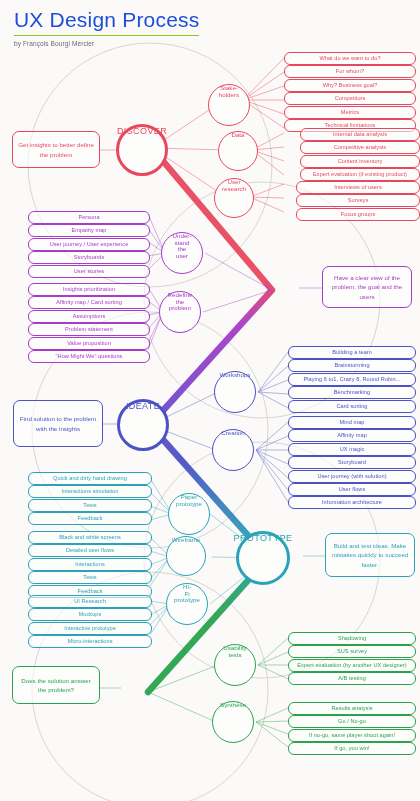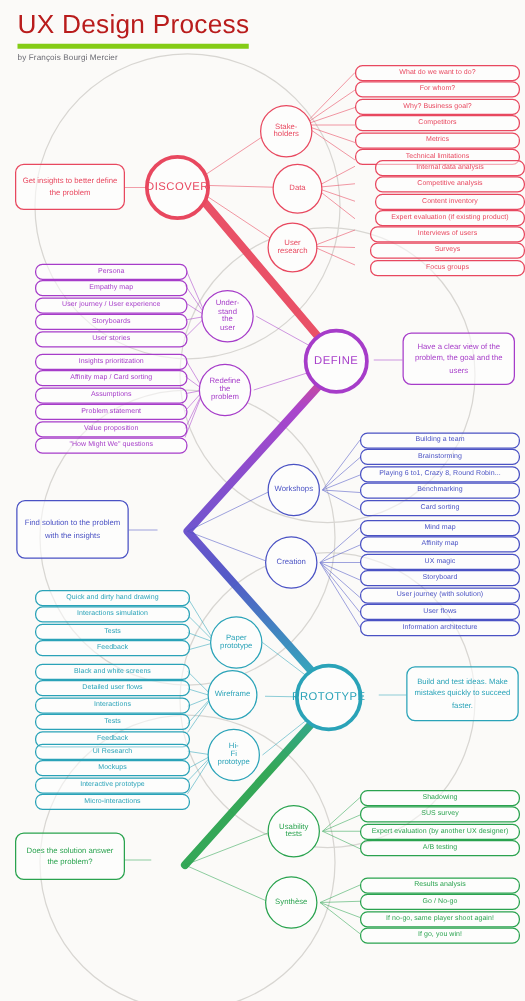--- a/index.html
+++ b/index.html
@@ -10,40 +10,40 @@
     overflow:hidden;
     position:relative;
   }
   #stage{position:absolute;inset:0;width:420px;height:801px;}
   #bg-svg{position:absolute;left:0;top:0;width:420px;height:801px;}
   .layer{position:absolute;left:0;top:0;width:420px;height:801px;}
 
   
   .header{position:absolute;left:14px;top:8px;width:250px;}
   .title{
-    font-size:21px;font-weight:400;color:#b91c1c;letter-spacing:.2px;
-    padding-bottom:3px;border-bottom:4px solid #84cc16;display:inline-block;
+    font-size:21px;font-weight:400;color:#1d4ed8;letter-spacing:.2px;
+    padding-bottom:3px;border-bottom:1px solid #84cc16;display:inline-block;
     line-height:1.15;
   }
   .byline{font-size:6.5px;color:#6a6a72;margin-top:4px;letter-spacing:.1px;}
 
   
   .pill{
     position:absolute;height:11px;line-height:11px;
     border-radius:6px;border:0.8px solid currentColor;
     font-size:5.6px;text-align:center;white-space:nowrap;
     background:rgba(255,255,255,.55);
     letter-spacing:.05px;
     overflow:hidden;
   }
 
   
   .node{
     position:absolute;border-radius:50%;
-    display:flex;align-items:center;justify-content:center;
+    display:flex;align-items:flex-start;justify-content:center;
     text-align:center;background:#fdfdfc;
     box-sizing:border-box;
   }
   .node span{display:block;line-height:1.05;}
   .node.sub{border-width:1.4px;border-style:solid;font-size:6.2px;}
   .node.main{border-width:3px;border-style:solid;font-size:9px;letter-spacing:.4px;}
 
   
   .callout{
     position:absolute;border-radius:7px;border:0.9px solid currentColor;
@@ -202,43 +202,43 @@
       <div class="pill" style="left: 300px; top: 128px; width: 118px; color: rgb(232, 72, 95);">Internal data analysis</div>
       <div class="pill" style="left: 300px; top: 141.4px; width: 118px; color: rgb(232, 72, 95);">Competitive analysis</div>
       <div class="pill" style="left: 300px; top: 154.8px; width: 118px; color: rgb(232, 72, 95);">Content inventory</div>
       <div class="pill" style="left: 300px; top: 168.2px; width: 118px; color: rgb(232, 72, 95);">Expert evaluation (if existing product)</div>
       <div class="node sub" style="left: 214px; top: 178px; width: 40px; height: 40px; border-color: rgb(232, 72, 95); color: rgb(232, 72, 95);">
         <span>User<br>research</span>
       </div>
       <div class="pill" style="left: 296px; top: 181px; width: 122px; color: rgb(232, 72, 95);">Interviews of users</div>
       <div class="pill" style="left: 296px; top: 194.4px; width: 122px; color: rgb(232, 72, 95);">Surveys</div>
       <div class="pill" style="left: 296px; top: 207.8px; width: 122px; color: rgb(232, 72, 95);">Focus groups</div>
-      <div class="node main" style="left: 243px; top: 263px; width: 52px; height: 52px; border-color: rgb(166, 60, 201); color: rgb(166, 60, 201);">
-        <span>DEFINE</span>
-      </div>
       <div class="callout" style="left: 322px; top: 266px; width: 90px; height: 42px; color: rgb(166, 60, 201);">
         <span>Have a clear view of the problem, the goal and the users</span>
       </div>
       <div class="node sub" style="left: 161px; top: 232px; width: 42px; height: 42px; border-color: rgb(166, 60, 201); color: rgb(166, 60, 201);">
         <span>Under-<br>stand<br>the<br>user</span>
       </div>
       <div class="pill" style="left: 28px; top: 211px; width: 120px; color: rgb(166, 60, 201);">Persona</div>
       <div class="pill" style="left: 28px; top: 224.4px; width: 120px; color: rgb(166, 60, 201);">Empathy map</div>
       <div class="pill" style="left: 28px; top: 237.8px; width: 120px; color: rgb(166, 60, 201);">User journey / User experience</div>
       <div class="pill" style="left: 28px; top: 251.2px; width: 120px; color: rgb(166, 60, 201);">Storyboards</div>
       <div class="pill" style="left: 28px; top: 264.6px; width: 120px; color: rgb(166, 60, 201);">User stories</div>
       <div class="node sub" style="left: 159px; top: 291px; width: 42px; height: 42px; border-color: rgb(166, 60, 201); color: rgb(166, 60, 201);">
         <span>Redefine<br>the<br>problem</span>
       </div>
       <div class="pill" style="left: 28px; top: 283px; width: 120px; color: rgb(166, 60, 201);">Insights prioritization</div>
       <div class="pill" style="left: 28px; top: 296.4px; width: 120px; color: rgb(166, 60, 201);">Affinity map / Card sorting</div>
       <div class="pill" style="left: 28px; top: 309.8px; width: 120px; color: rgb(166, 60, 201);">Assumptions</div>
       <div class="pill" style="left: 28px; top: 323.2px; width: 120px; color: rgb(166, 60, 201);">Problem statement</div>
       <div class="pill" style="left: 28px; top: 336.6px; width: 120px; color: rgb(166, 60, 201);">Value proposition</div>
       <div class="pill" style="left: 28px; top: 350px; width: 120px; color: rgb(166, 60, 201);">"How Might We" questions</div>
+      <div class="node main" style="left: 117px; top: 399px; width: 52px; height: 52px; border-color: rgb(74, 82, 196); color: rgb(74, 82, 196);">
+        <span>IDEATE</span>
+      </div>
       <div class="callout" style="left: 13px; top: 400px; width: 90px; height: 47px; color: rgb(74, 82, 196);">
         <span>Find solution to the problem with the insights</span>
       </div>
       <div class="node sub" style="left: 214px; top: 371px; width: 42px; height: 42px; border-color: rgb(74, 82, 196); color: rgb(74, 82, 196);">
         <span>Workshops</span>
       </div>
       <div class="pill" style="left: 288px; top: 346px; width: 126px; color: rgb(74, 82, 196);">Building a team</div>
       <div class="pill" style="left: 288px; top: 359.4px; width: 126px; color: rgb(74, 82, 196);">Brainstorming</div>
       <div class="pill" style="left: 288px; top: 372.8px; width: 126px; color: rgb(74, 82, 196);">Playing 6 to1, Crazy 8, Round Robin...</div>
       <div class="pill" style="left: 288px; top: 386.2px; width: 126px; color: rgb(74, 82, 196);">Benchmarking</div>

